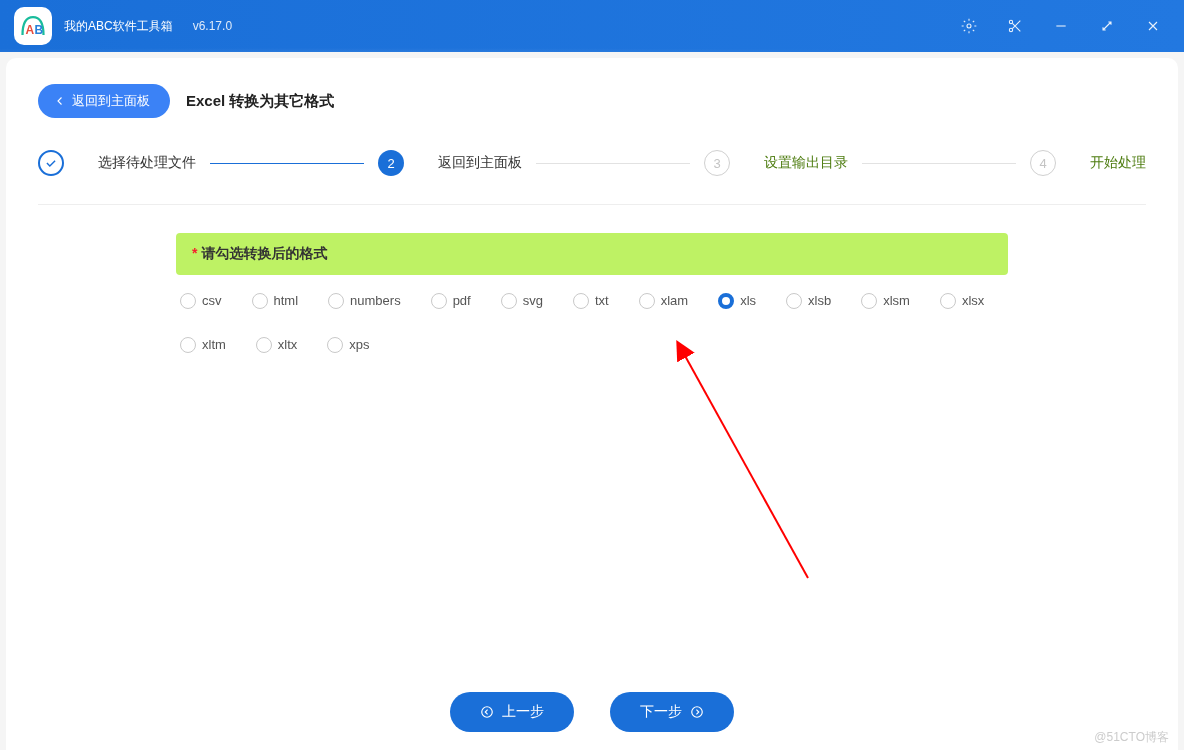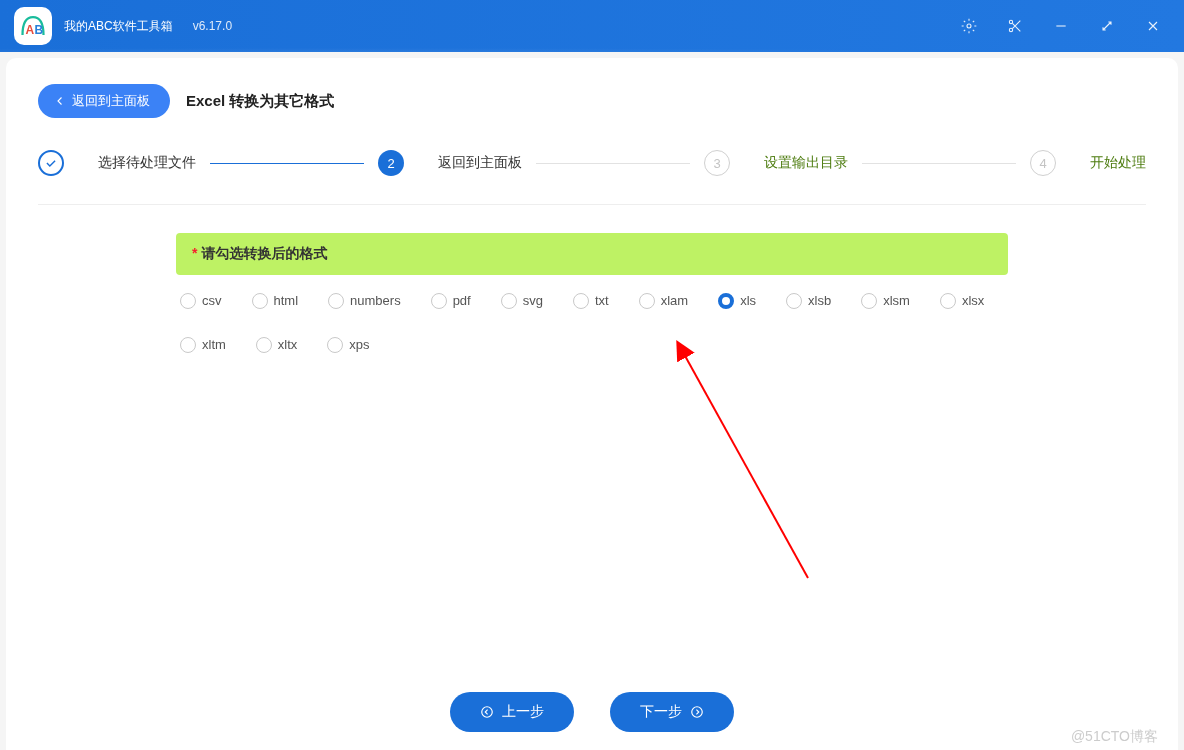--- a/index.html
+++ b/index.html
@@ -35,21 +35,21 @@
 .section-head .star { color: #f5222d; margin-right: 4px; }
 .radio-group { display: flex; flex-wrap: wrap; gap: 28px 30px; padding: 18px 4px 0 4px; }
 .radio-item { display: flex; align-items: flex-start; gap: 6px; cursor: pointer; }
 .radio-circle { width: 16px; height: 16px; border-radius: 50%; border: 1px solid #c9c9c9; position: relative; }
 .radio-item.selected .radio-circle { border: 4px solid #1a6fd8; }
 .radio-label { font-size: 13px; color: #555; }
 .footer { position: absolute; bottom: 18px; left: 0; right: 0; display: flex; justify-content: center; gap: 36px; }
 .nav-btn { background: #1a6fd8; color: #fff; border: none; border-radius: 999px; padding: 11px 30px; font-size: 14px; display: flex; align-items: center; gap: 8px; cursor: pointer; }
 .nav-btn svg { width: 14px; height: 14px; stroke: #fff; fill: none; stroke-width: 2; }
 .arrow-annotation { position: absolute; pointer-events: none; }
-.watermark { position: absolute; right: 26px; bottom: 4px; font-size: 14px; color: #ccc; }
+.watermark { position: absolute; right: 15px; bottom: 4px; font-size: 12px; color: #ccc; }
 </style>
 </head>
 <body>
 
 <div class="titlebar">
   <div class="logo">
     <svg viewBox="0 0 40 40">
       <path d="M6 32 Q6 8 20 8 Q34 8 34 32" stroke="#1abc9c" stroke-width="3" fill="none"></path>
       <text x="10" y="30" font-size="16" font-weight="bold" fill="#e74c3c">A</text>
       <text x="22" y="30" font-size="16" font-weight="bold" fill="#2980d9">B</text>

